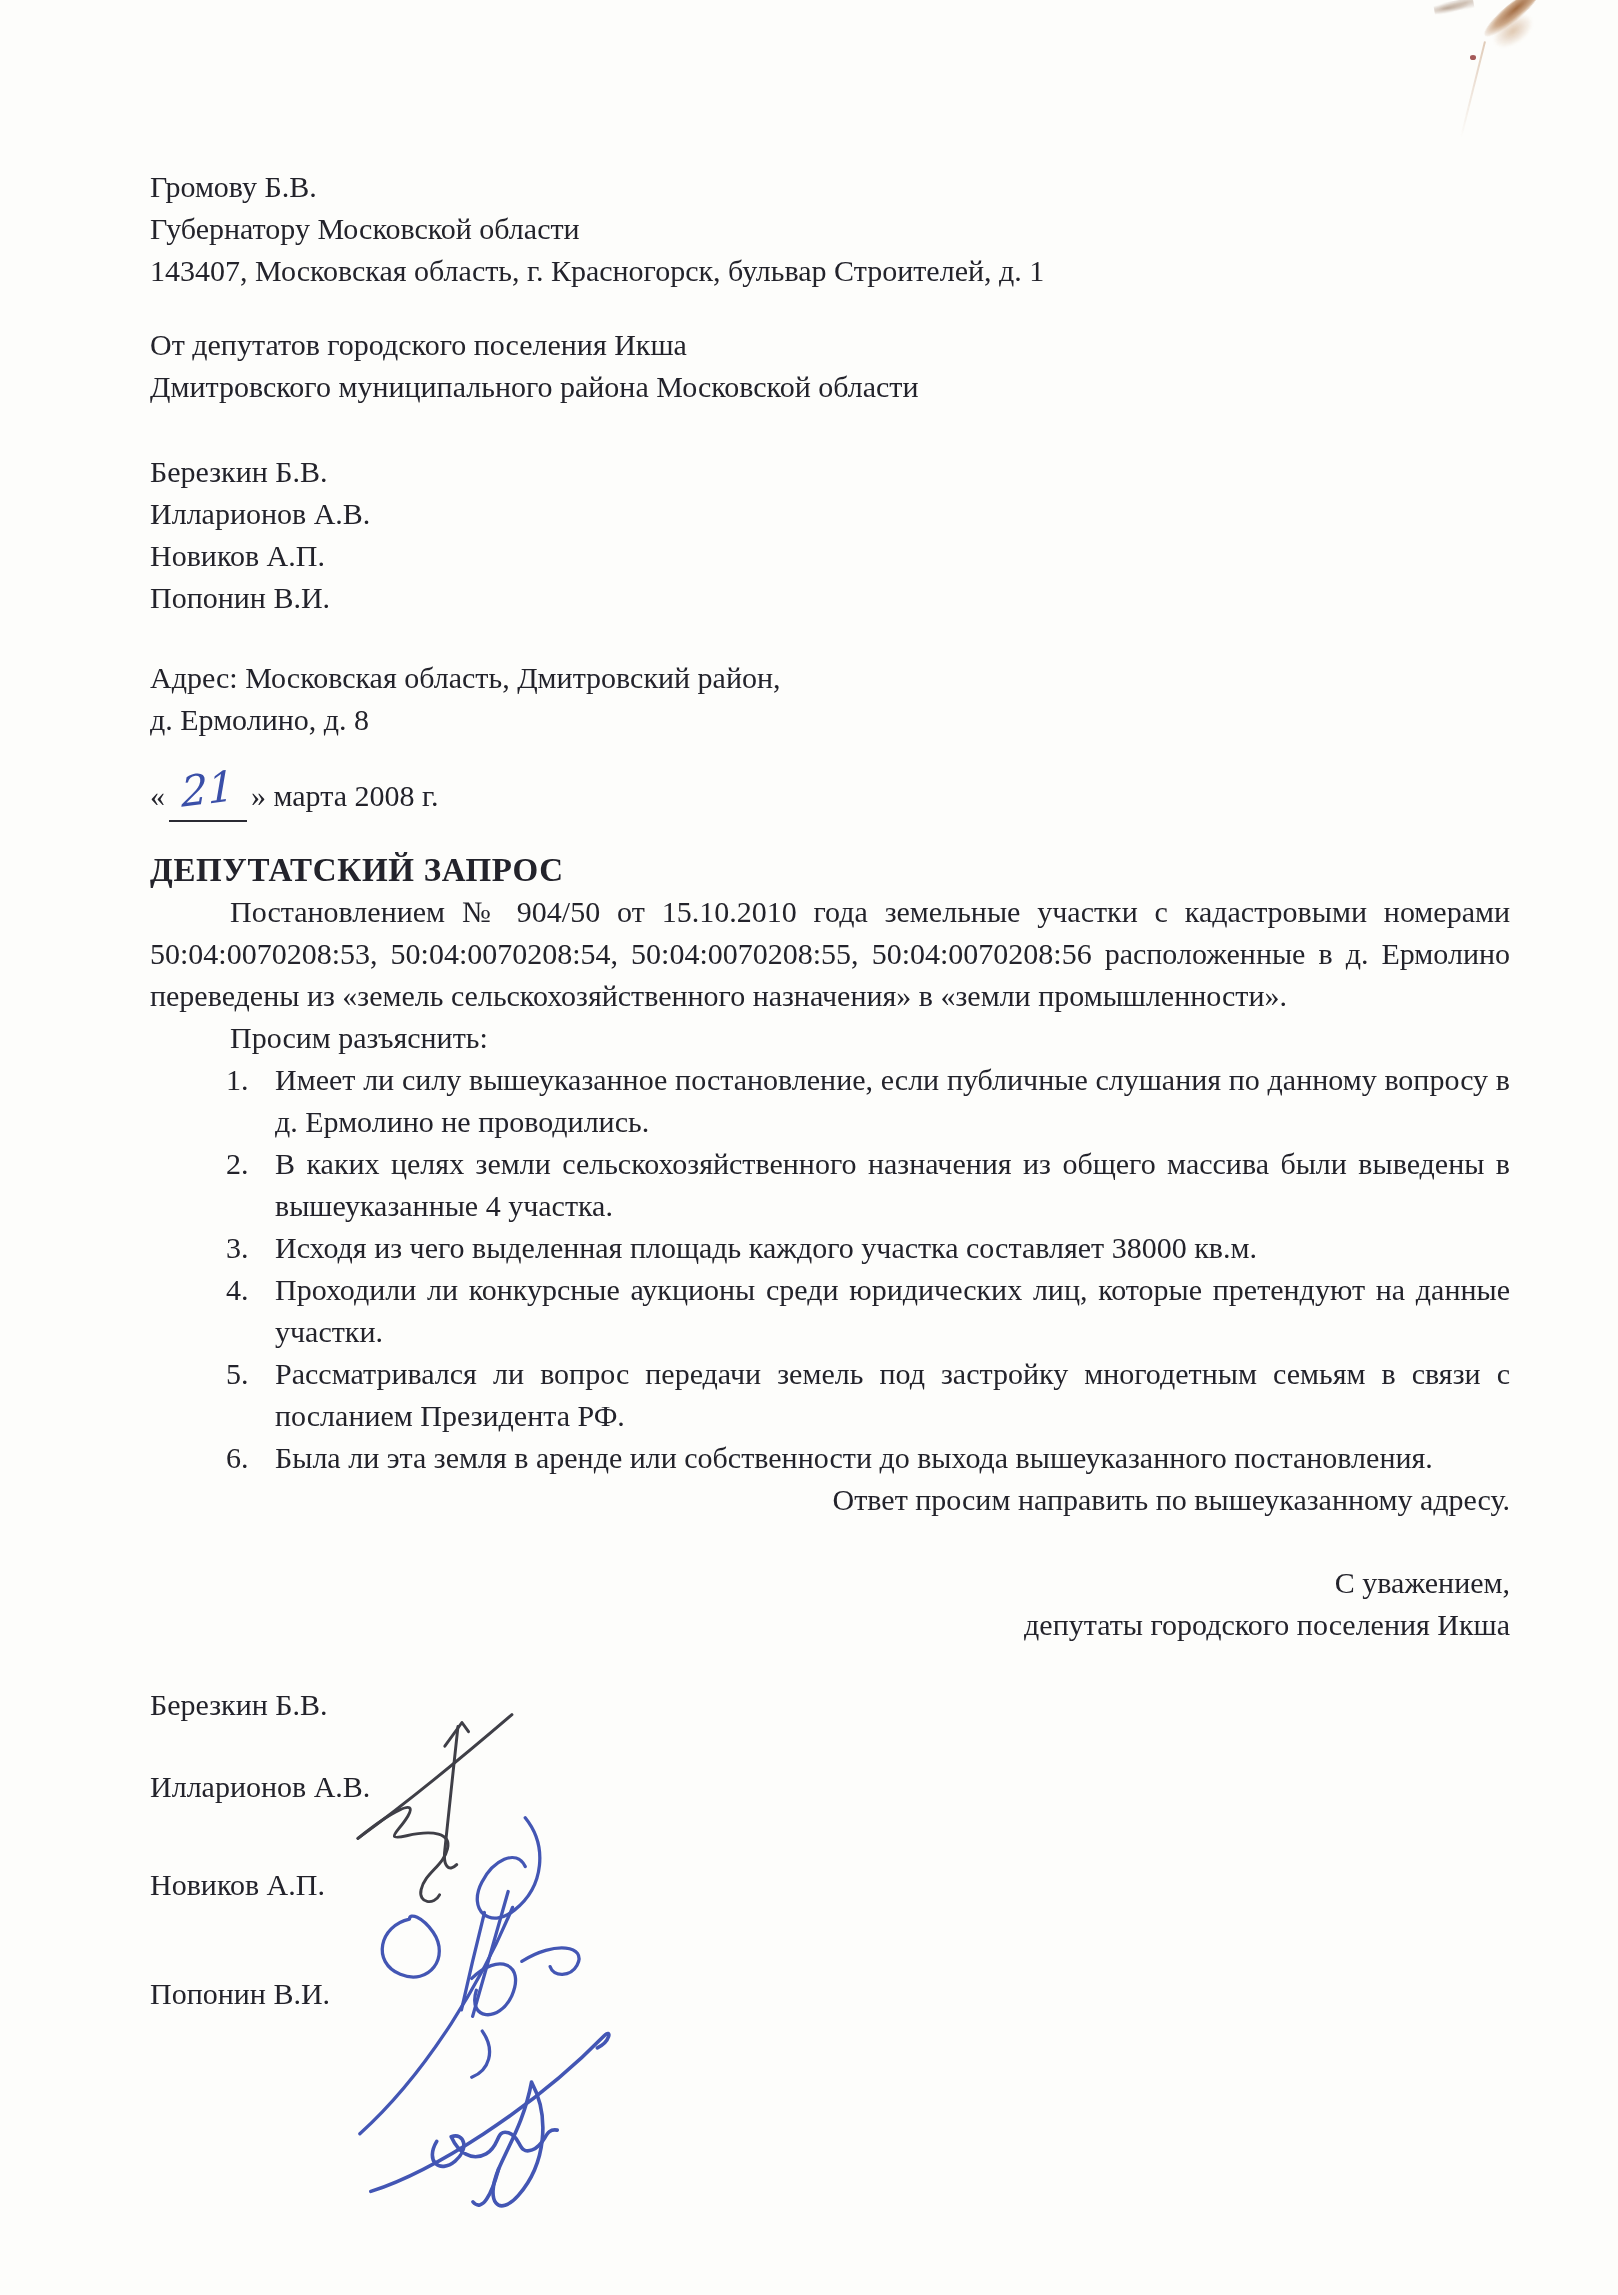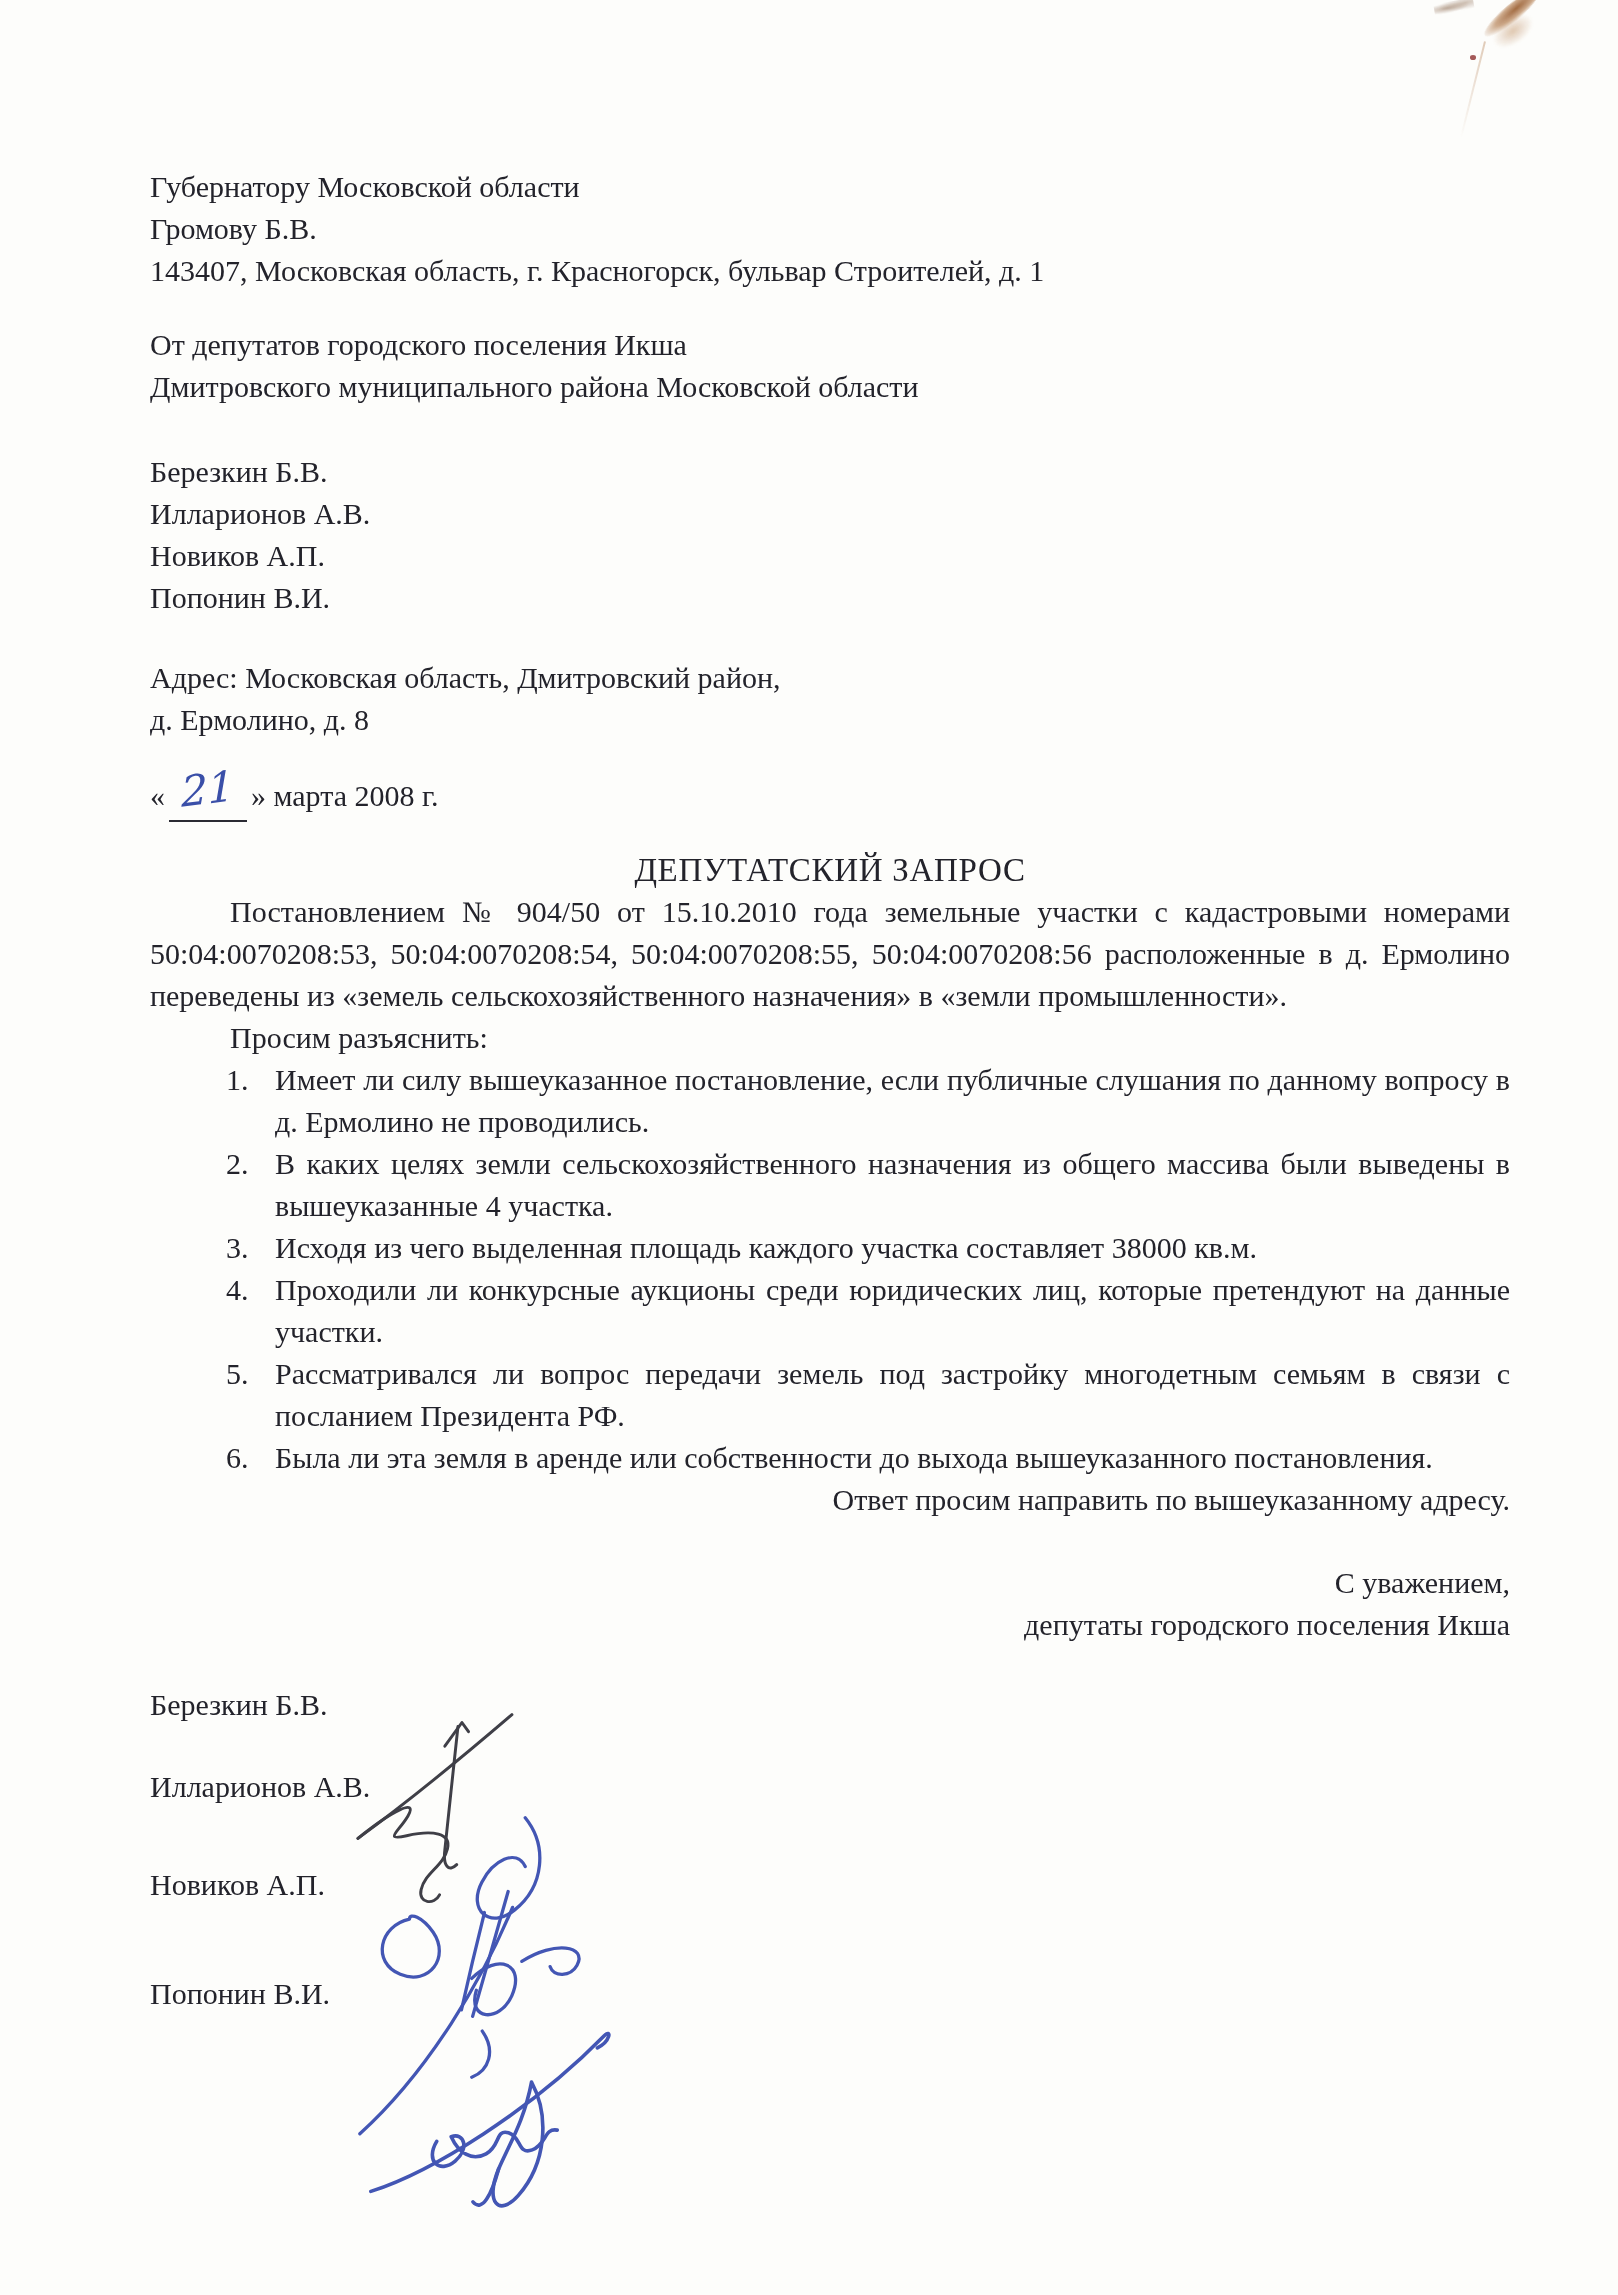--- a/index.html
+++ b/index.html
@@ -21,21 +21,21 @@
   .day-underline{
     display:inline-block;width:78px;text-align:center;
     border-bottom:2px solid #2a2a33;margin:0 4px;vertical-align:baseline;
   }
   .day-hand{
     display:inline-block;color:#3a4fa8;
     font-family:"DejaVu Serif",serif;font-style:italic;font-size:42px;line-height:40px;
     transform:rotate(-7deg) skewX(-6deg) translateY(-2.6px);
   }
   h1.doc-title{
-    margin:29px 0 0 0;text-align:center;font-weight:normal;
+    margin:29px 0 0 0;font-weight:bold;
     font-size:33px;line-height:42px;letter-spacing:0.7px;
   }
   .paragraph{margin-top:55px;text-align:justify;text-indent:80px;}
   .request-intro{text-indent:80px;}
   ol.questions{margin:0;padding:0;list-style:none;counter-reset:q;}
   ol.questions li{
     position:relative;padding-left:125px;counter-increment:q;
     font-size:30px;line-height:42px;text-align:justify;
   }
   ol.questions li::before{
@@ -85,22 +85,22 @@
 
   <div class="stain-main"></div>
   <div class="stain-soft"></div>
   <div class="stain-specks"></div>
   <div class="stain-tail"></div>
   <div class="stain-dot"></div>
 
   <div class="content">
 
     <div class="recipient">
+      <p>Громову Б.В.</p>
       <p>Губернатору Московской области</p>
-      <p>Громову Б.В.</p>
       <p>143407, Московская область, г. Красногорск, бульвар Строителей, д. 1</p>
     </div>
 
     <div class="sender">
       <p>От депутатов городского поселения Икша</p>
       <p>Дмитровского муниципального района Московской области</p>
     </div>
 
     <div class="deputies">
       <p>Березкин Б.В.</p>

